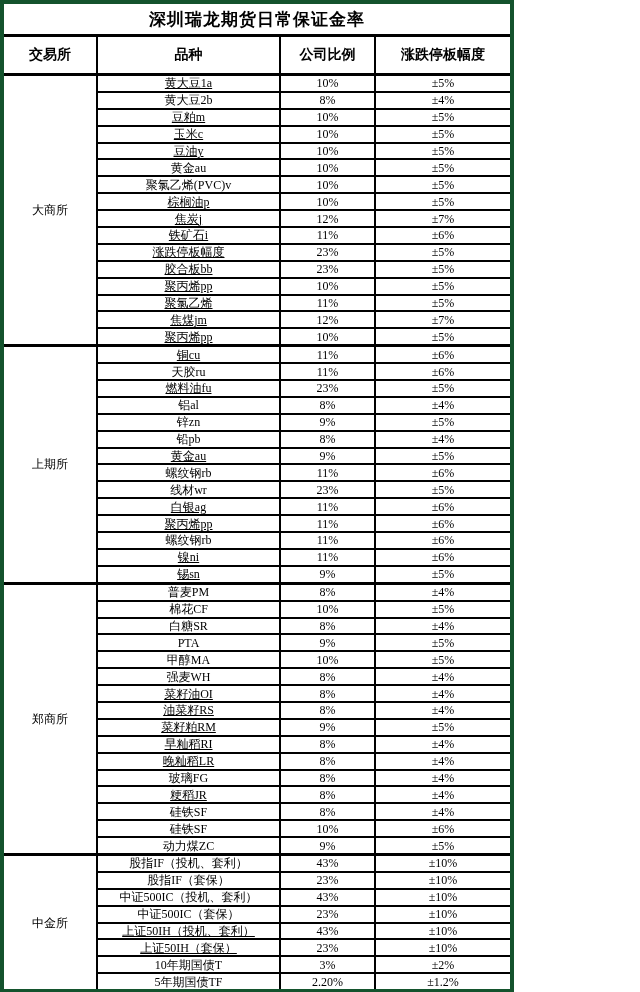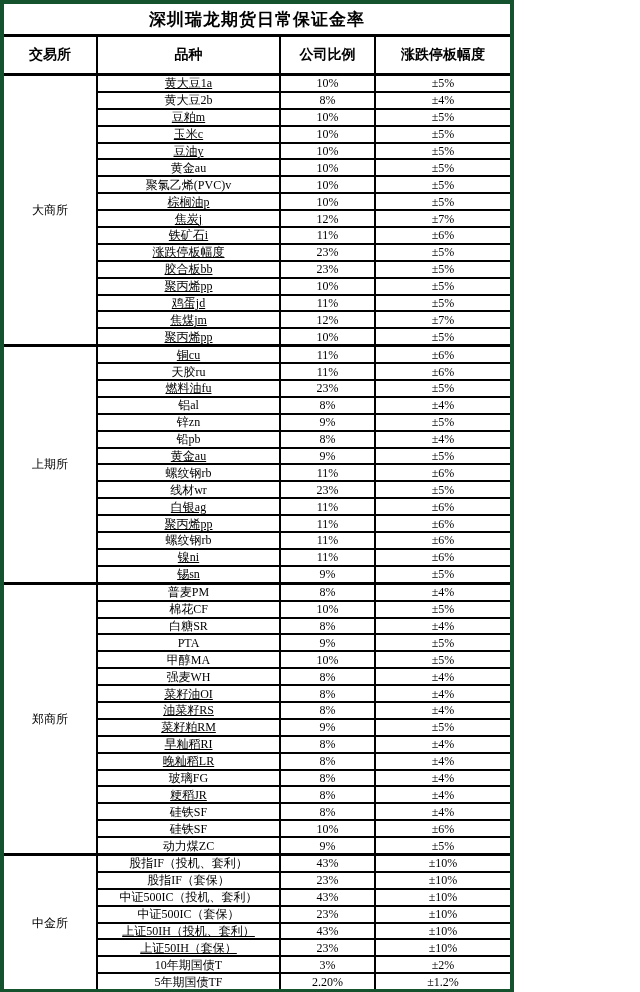--- a/index.html
+++ b/index.html
@@ -149,21 +149,21 @@
         <td class="product-cell"><span class="u">胶合板bb</span></td>
         <td class="ratio-cell">23%</td>
         <td class="limit-cell">±5%</td>
       </tr>
       <tr>
         <td class="product-cell"><span class="u">聚丙烯pp</span></td>
         <td class="ratio-cell">10%</td>
         <td class="limit-cell">±5%</td>
       </tr>
       <tr>
-        <td class="product-cell"><span class="u">鸡蛋jd</span></td>
+        <td class="product-cell"><span class="u">聚氯乙烯</span></td>
         <td class="ratio-cell">11%</td>
         <td class="limit-cell">±5%</td>
       </tr>
       <tr>
         <td class="product-cell"><span class="u">焦煤jm</span></td>
         <td class="ratio-cell">12%</td>
         <td class="limit-cell">±7%</td>
       </tr>
       <tr>
         <td class="product-cell"><span class="u">聚丙烯pp</span></td>

